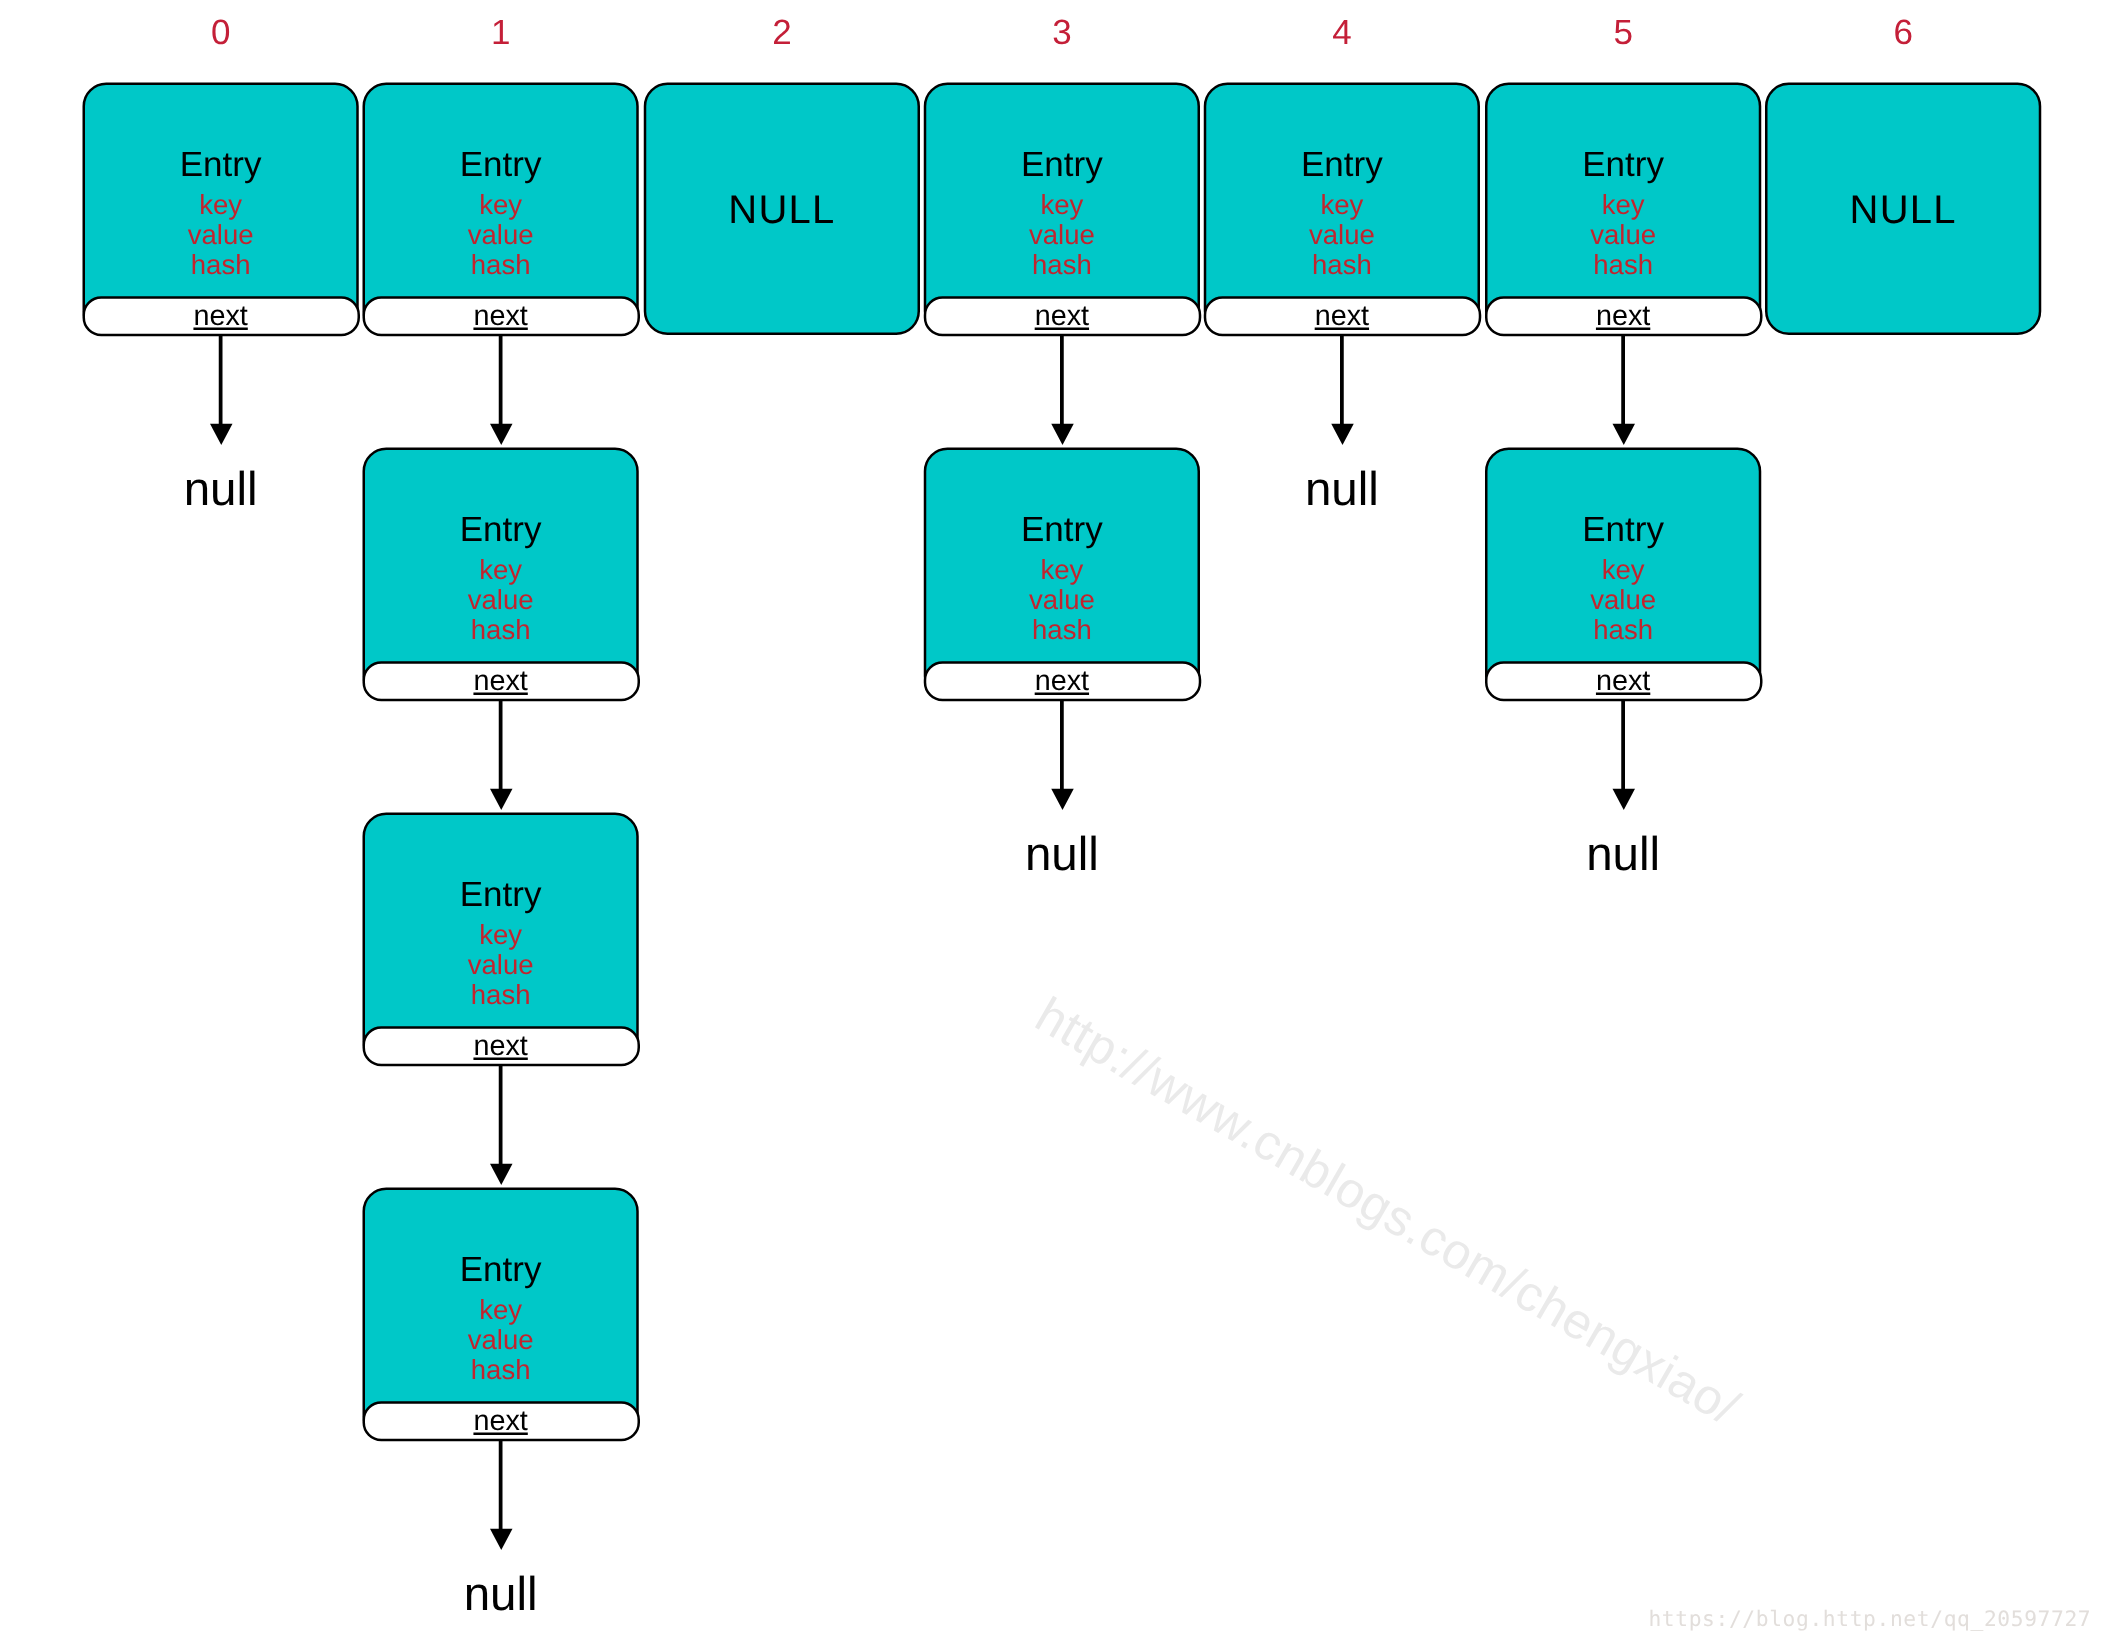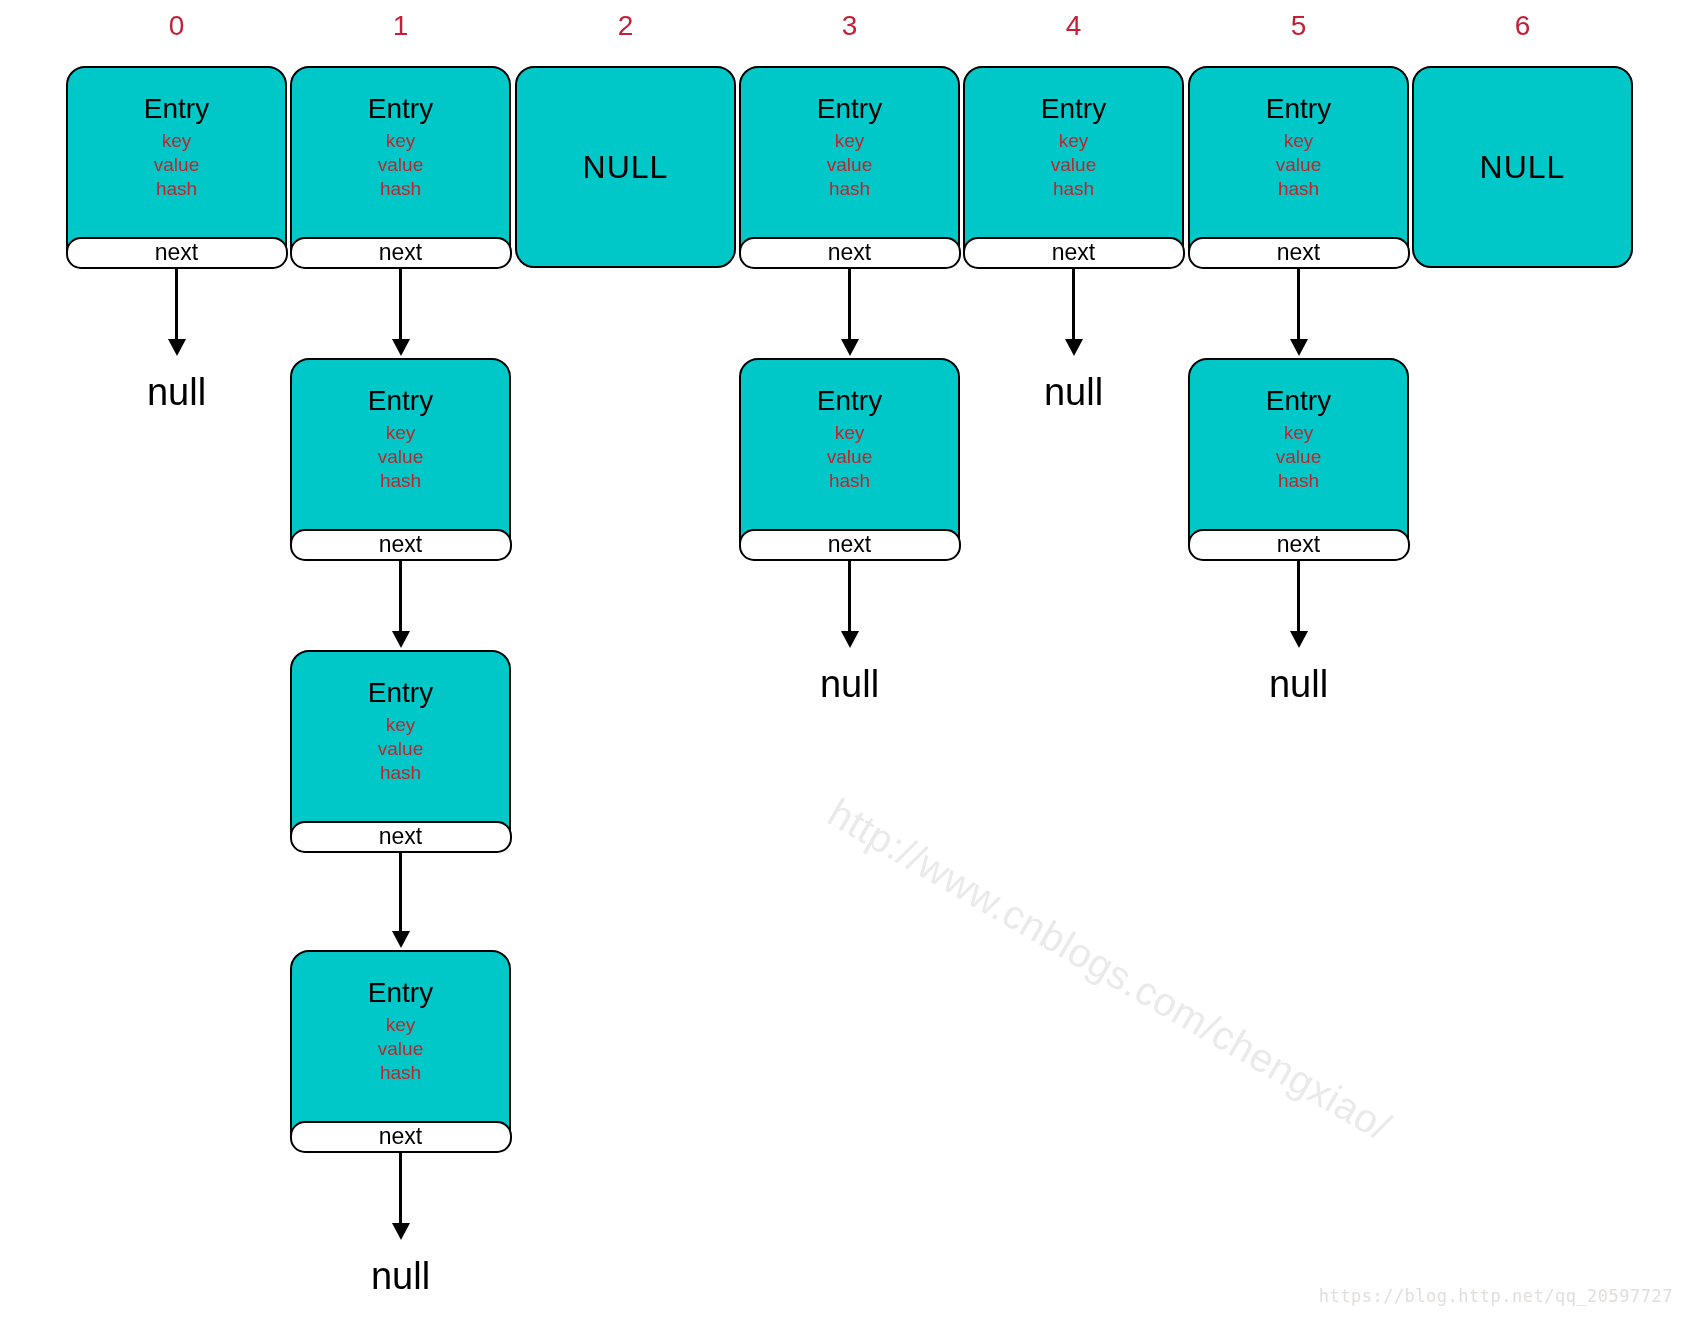--- a/index.html
+++ b/index.html
@@ -23,48 +23,49 @@
   .node {
     position: absolute;
     width: 221px;
     height: 202px;
     box-sizing: border-box;
     background: var(--teal, #00c8c8);
     border: 2.5px solid var(--border-black, #000000);
     border-radius: 19px;
   }
   .node-title {
-    margin-top: 26px;
+    margin-top: 49px;
     text-align: center;
     font-size: 28px;
     line-height: 30px;
     color: #000000;
   }
   .node-fields { margin-top: 5px; }
   .node-field {
     text-align: center;
-    font-size: 19px;
+    font-size: 22px;
     line-height: 24px;
     color: var(--field-red, #c2242e);
   }
   .next-bar {
     position: absolute;
     left: -2.5px;
     right: -2.5px;
     bottom: -2.5px;
     height: 32px;
     box-sizing: border-box;
     background: #ffffff;
     border: 2.5px solid var(--border-black, #000000);
     border-radius: 15px;
     display: flex;
     align-items: center;
     justify-content: center;
     font-size: 23px;
     color: #000000;
+    text-decoration: underline;
   }
   .null-box {
     display: flex;
     align-items: center;
     justify-content: center;
     font-size: 32px;
     letter-spacing: 1px;
     color: #000000;
   }
   .arrow { position: absolute; width: 18px; }

